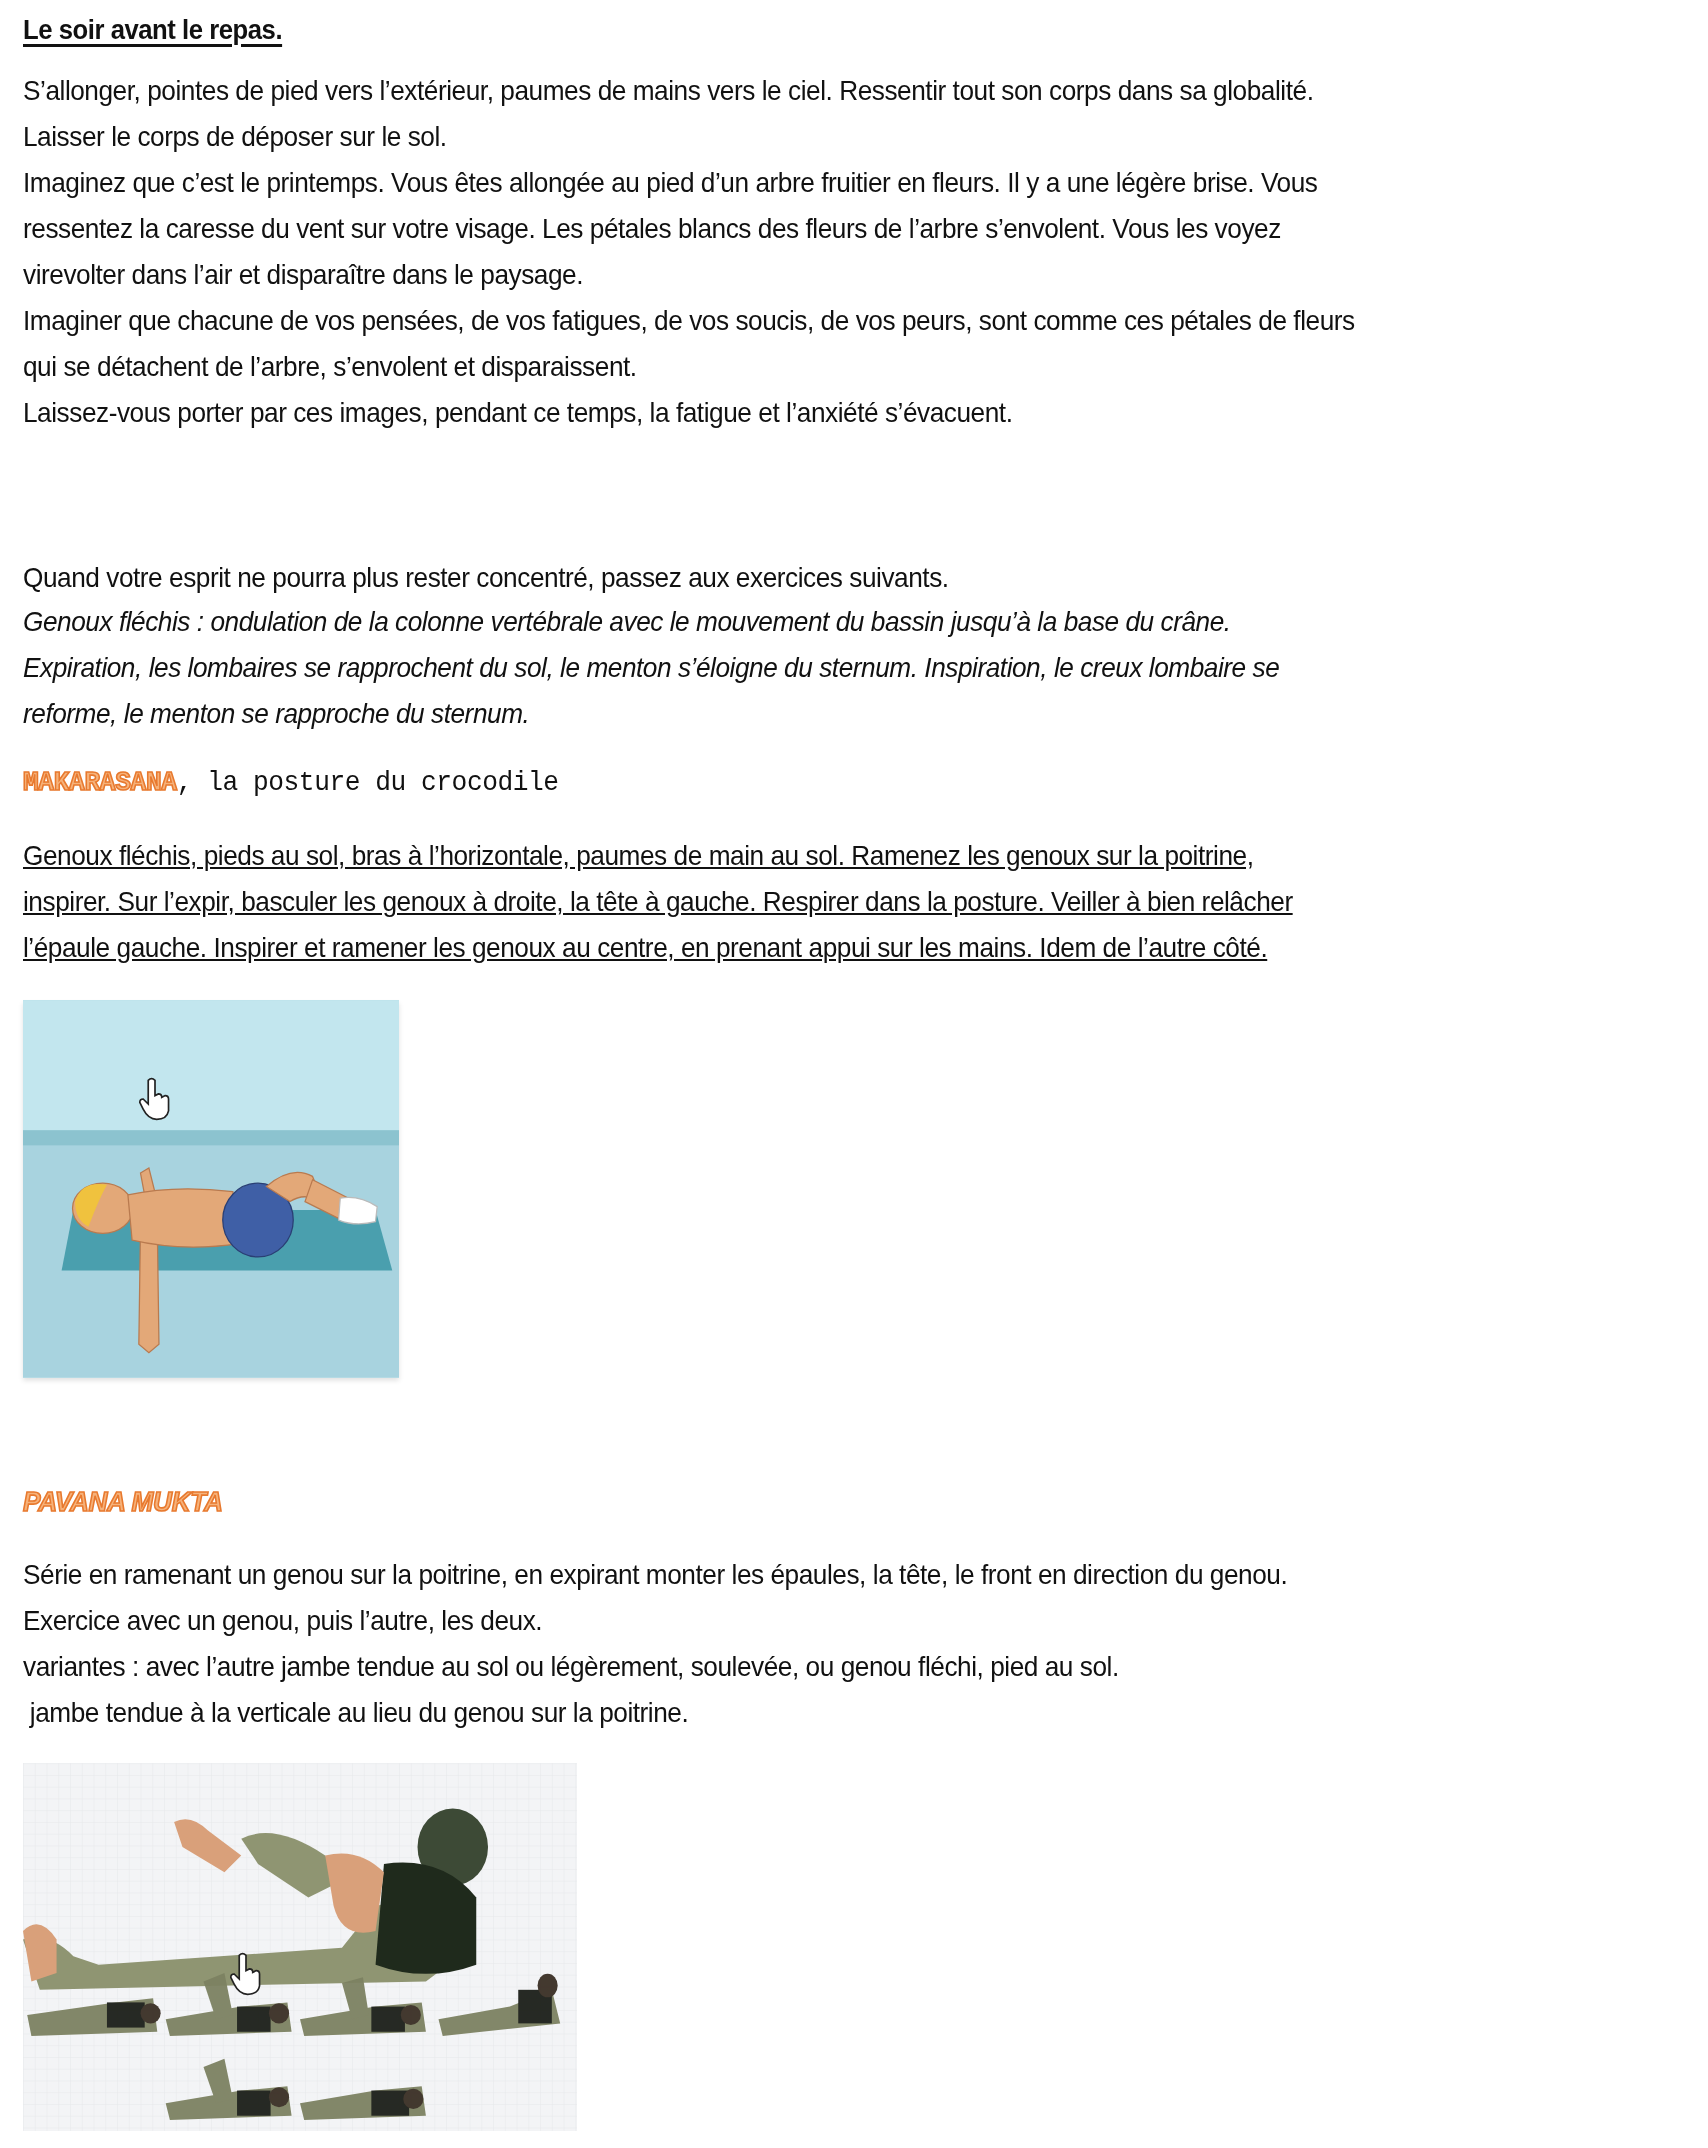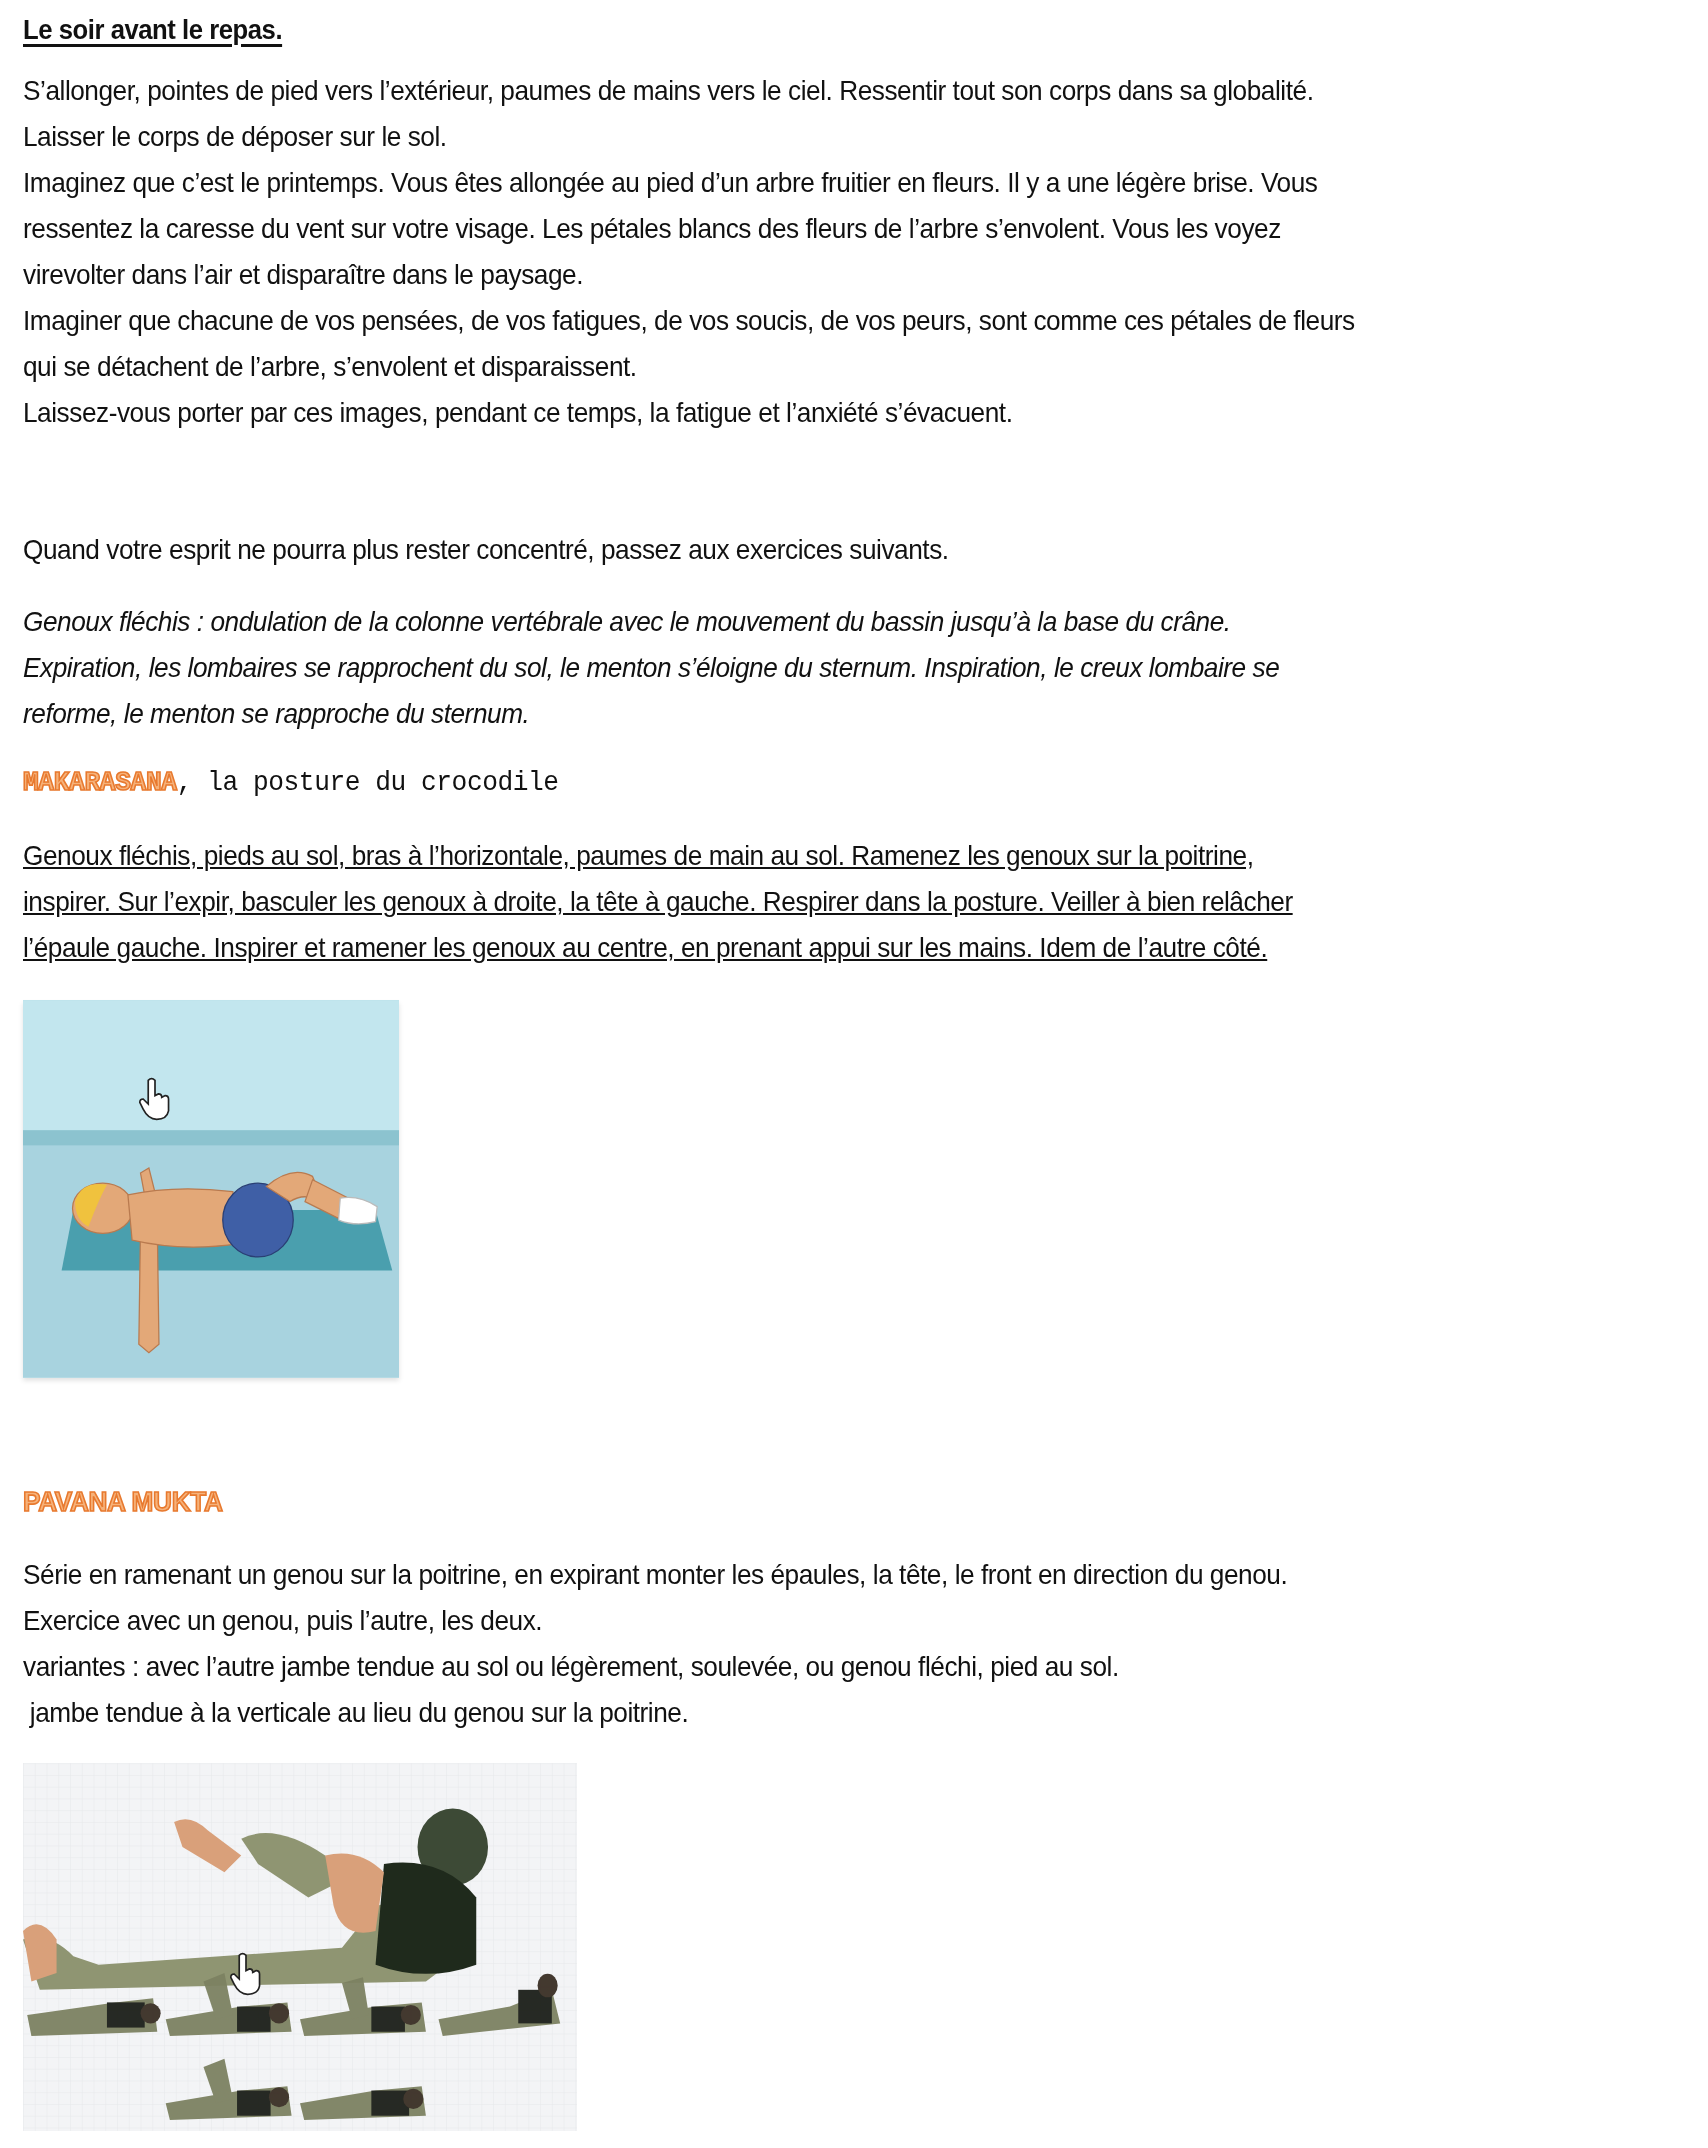--- a/index.html
+++ b/index.html
@@ -42,21 +42,21 @@
     <div class="line">S’allonger, pointes de pied vers l’extérieur, paumes de mains vers le ciel. Ressentir tout son corps dans sa globalité.</div>
     <div class="line">Laisser le corps de déposer sur le sol.</div>
     <div class="line">Imaginez que c’est le printemps. Vous êtes allongée au pied d’un arbre fruitier en fleurs. Il y a une légère brise. Vous</div>
     <div class="line">ressentez la caresse du vent sur votre visage.  Les pétales blancs des fleurs de l’arbre s’envolent. Vous les voyez</div>
     <div class="line">virevolter dans l’air et disparaître dans le paysage.</div>
     <div class="line">Imaginer que chacune de vos pensées, de vos fatigues, de vos soucis, de vos peurs, sont comme ces pétales de fleurs</div>
     <div class="line">qui se détachent de l’arbre, s’envolent et disparaissent.</div>
     <div class="line">Laissez-vous porter par ces images, pendant ce temps, la fatigue et l’anxiété s’évacuent.</div>
   </div>
 
-  <div class="block" style="top:526px;">
+  <div class="block" style="top:554px;">
     <div class="line">Quand votre esprit ne pourra plus rester concentré, passez aux exercices suivants.</div>
   </div>
 
   <div class="block" style="top:598px;font-style:italic;">
     <div class="line">Genoux fléchis : ondulation de la colonne vertébrale avec le mouvement du bassin jusqu’à la base du crâne.</div>
     <div class="line">Expiration, les lombaires se rapprochent du sol, le menton s’éloigne du sternum. Inspiration, le creux lombaire se</div>
     <div class="line">reforme, le menton se rapproche du sternum.</div>
   </div>
 
   <div class="block" style="top:760px;font-family:Liberation Mono, monospace;">
@@ -64,21 +64,21 @@
       <span class="outline-orange">MAKARASANA</span><span>, la posture du crocodile</span>
     </div>
   </div>
 
   <div class="block" style="top:832px;text-decoration:underline;">
     <div class="line">Genoux fléchis, pieds au sol, bras à l’horizontale, paumes de main au sol.  Ramenez les genoux sur la poitrine,</div>
     <div class="line">inspirer. Sur l’expir, basculer les genoux à droite, la tête à gauche. Respirer dans la posture. Veiller à bien relâcher</div>
     <div class="line">l’épaule gauche. Inspirer et ramener les genoux au centre, en prenant appui sur les mains. Idem de l’autre côté.</div>
   </div>
 
-  <div class="block" style="top:1478px;">
+  <div class="block" style="top:1478px;font-style:italic;">
     <div class="line"><span class="outline-orange">PAVANA MUKTA</span></div>
   </div>
 
   <div class="block" style="top:1551px;">
     <div class="line">Série en ramenant un genou sur la poitrine, en expirant monter les épaules, la tête, le front en direction du genou.</div>
     <div class="line">Exercice avec un genou, puis l’autre, les deux.</div>
     <div class="line">variantes :  avec l’autre jambe tendue au sol ou légèrement, soulevée, ou genou fléchi, pied au sol.</div>
     <div class="line" style="white-space:pre;"> jambe tendue à la verticale au lieu du genou sur la poitrine.</div>
   </div>
 </div>

